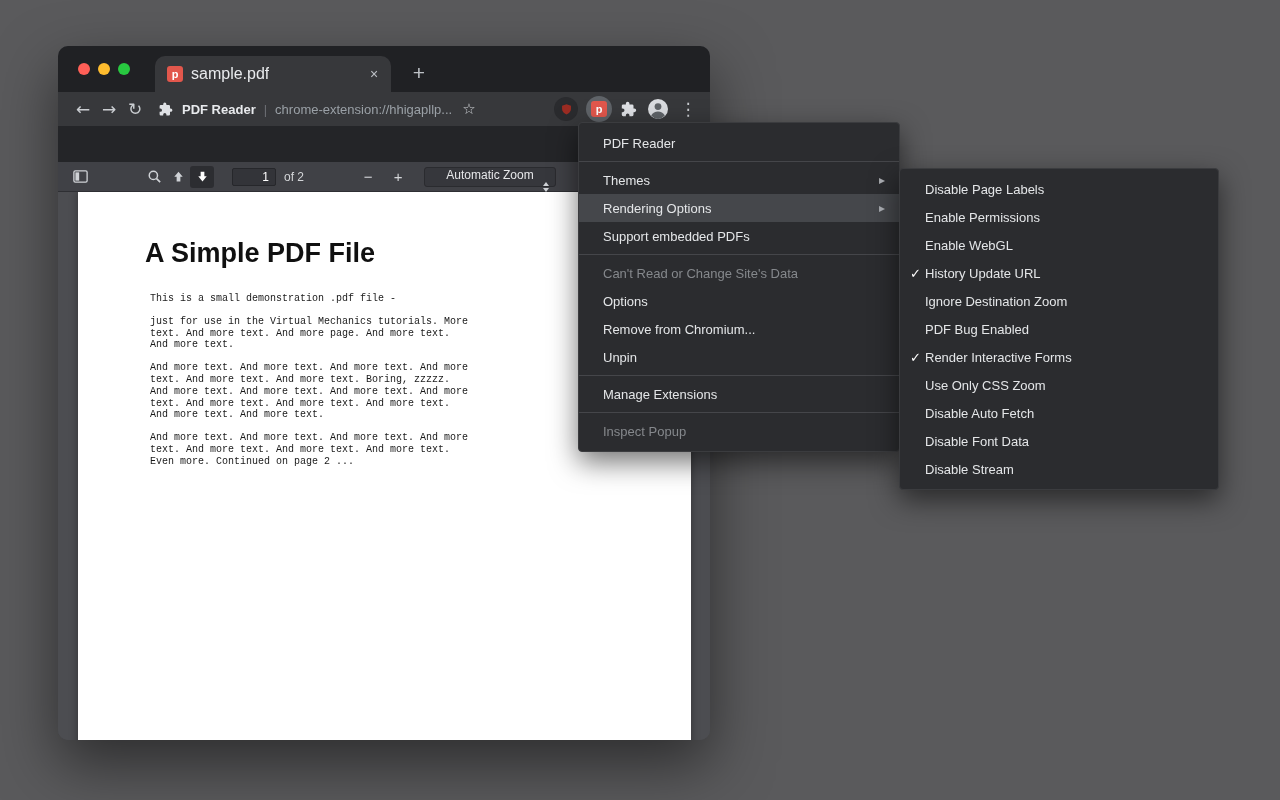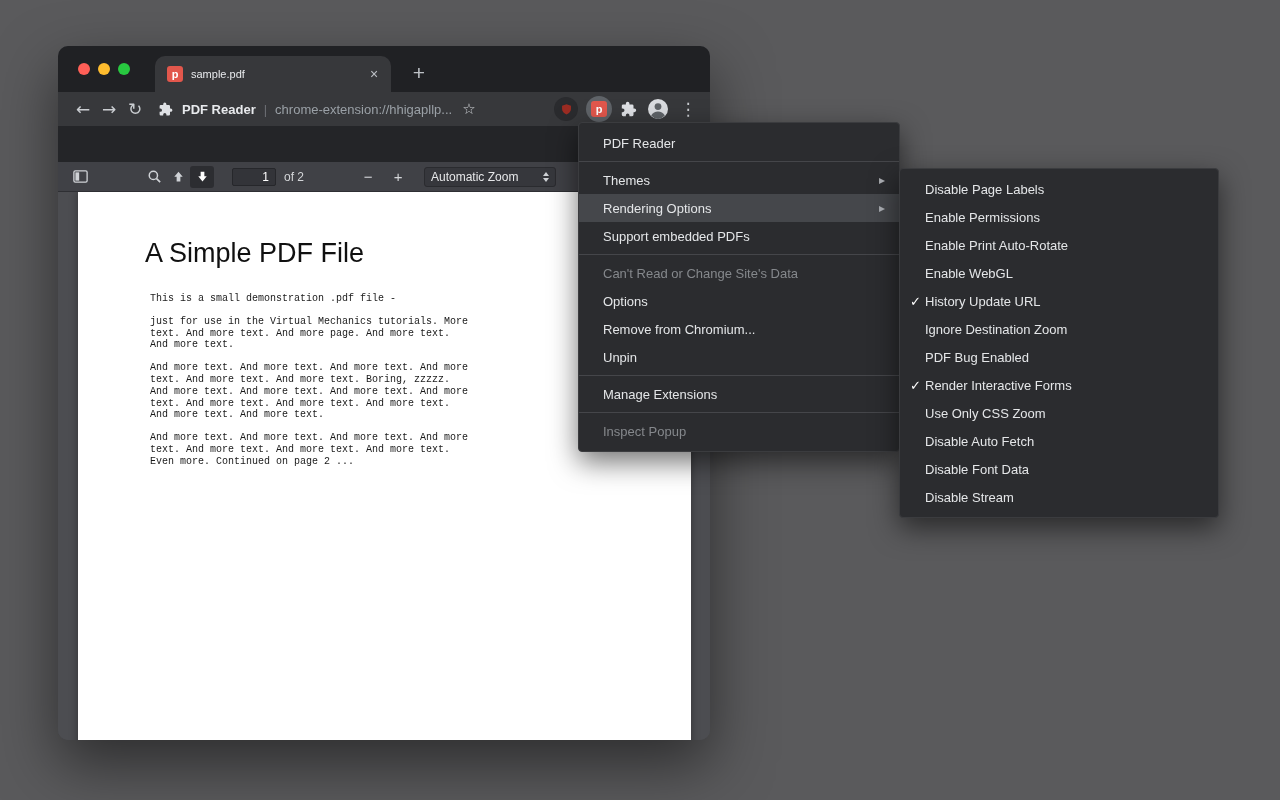--- a/index.html
+++ b/index.html
@@ -13,21 +13,21 @@
 
   .tabstrip { position:relative; height:46px; background:#202124; flex-shrink:0; }
   .traffic { position:absolute; left:20px; top:17px; display:flex; gap:8px; }
   .traffic span { width:12px; height:12px; border-radius:50%; display:block; }
   .tl-red { background:#ff5f57; } .tl-yellow { background:#febc2e; } .tl-green { background:#28c840; }
 
   .tab { position:absolute; left:97px; bottom:0; width:236px; height:36px; background:#37383b;
          border-radius:10px 10px 0 0; display:flex; align-items:center; padding:0 8px 0 12px; }
   .pdf-badge { width:16px; height:16px; border-radius:3px; background:#e2574c; color:#fff;
                font-size:11px; font-weight:bold; display:flex; align-items:center; justify-content:center; flex-shrink:0; }
-  .tab-title { margin-left:8px; font-size:11px; color:#e8eaed; white-space:nowrap; overflow:hidden; }
+  .tab-title { margin-left:8px; font-size:16px; color:#e8eaed; white-space:nowrap; overflow:hidden; }
   .tab-close { margin-left:auto; width:18px; height:18px; border-radius:50%; color:#bdc1c6;
                font-size:14px; display:flex; align-items:center; justify-content:center; }
   .new-tab { position:absolute; left:348px; bottom:6px; width:26px; height:26px; color:#bdc1c6;
              font-size:21px; display:flex; align-items:center; justify-content:center; }
 
   .toolbar { height:34px; background:#37383b; display:flex; align-items:center; padding:0 12px; flex-shrink:0; }
   .nav-btn { width:26px; height:26px; display:flex; align-items:center; justify-content:center;
              color:#c9ccd0; font-size:17px; font-family:"DejaVu Sans", sans-serif; }
   .addr { display:flex; align-items:center; margin-left:10px; gap:8px; min-width:0; }
   .addr-name { color:#e8eaed; font-size:13px; font-weight:bold; white-space:nowrap; }
@@ -48,29 +48,29 @@
                  display:flex; align-items:center; padding:0 10px; flex-shrink:0; }
   .pt-btn { width:24px; height:22px; border-radius:3px; display:flex; align-items:center; justify-content:center; }
   .pt-pressed { background:#2c2d31; }
   .find-btn { margin-left:50px; }
   .page-input { width:44px; height:18px; margin-left:18px; background:#333439; border:1px solid #26272b;
                 border-radius:2px; color:#fff; font-size:12px; text-align:right; padding:0 6px; outline:none; }
   .of-label { color:#d4d6d9; font-size:12px; margin-left:8px; white-space:nowrap; }
   .minus-btn { margin-left:52px; color:#d4d6d9; font-size:15px; }
   .plus-btn { margin-left:6px; color:#d4d6d9; font-size:15px; }
   .zoom-select { margin-left:14px; width:132px; height:20px; background:#36373c; border:1px solid #282ängt93c; border-radius:3px; }
-  .zoom-select { border:1px solid #2a2b2f; display:flex; align-items:center; padding:0 6px; color:#e6e7e9; font-size:12px; }
+  .zoom-select { border:1px solid #2a2b2f; display:flex; align-items:center; padding:0 6px; color:#e6e7e9; font-size:12px;flex-direction:column; }
   .zoom-arrows { margin-left:auto; display:flex; flex-direction:column; gap:2px; }
   .tri-up { width:0; height:0; border-left:3.5px solid transparent; border-right:3.5px solid transparent; border-bottom:4px solid #cfd2d6; }
   .tri-down { width:0; height:0; border-left:3.5px solid transparent; border-right:3.5px solid transparent; border-top:4px solid #cfd2d6; }
 
   .pdf-content { flex:1; position:relative; background:#4c4d51; overflow:hidden; }
   .page { position:absolute; left:20px; top:0; width:613px; height:780px; background:#ffffff;
           box-shadow:0 0 8px rgba(0,0,0,.35); }
-  .page h1 { margin:46px 0 0 67px; font-size:27px; font-weight:normal; color:#101010; }
+  .page h1 { margin:46px 0 0 67px; font-size:27px; font-weight:bold; color:#101010; }
   .page .bodytext { margin:24px 0 0 72px; width:322px; font-size:10px; line-height:11.8px; color:#1a1a1a; }
   .page .bodytext p { margin-bottom:11px;font-family:Liberation Mono, monospace; }
 
   
   .menu { position:absolute; background:#2b2c2f; border:1px solid #3b3c3f; border-radius:4px;
           padding:6px 0; box-shadow:0 10px 28px rgba(0,0,0,.55); font-size:13px; color:#e4e6e8; z-index:10; }
   .main-menu { left:578px; top:122px; width:322px; }
   .sub-menu  { left:899px; top:168px; width:320px; }
   .menu-item { height:28px; display:flex; align-items:center; padding:0 14px 0 24px; white-space:nowrap; }
   .menu-item.disabled { color:#85888c; }
@@ -238,24 +238,20 @@
     <div class="menu-item">
       <span class="check"></span>
       <span>Disable Page Labels</span>
     </div>
     <div class="menu-item">
       <span class="check"></span>
       <span>Enable Permissions</span>
     </div>
     <div class="menu-item">
       <span class="check"></span>
-      <span>Enable Print Auto-Rotate</span>
-    </div>
-    <div class="menu-item">
-      <span class="check"></span>
       <span>Enable WebGL</span>
     </div>
     <div class="menu-item">
       <span class="check">✓</span>
       <span>History Update URL</span>
     </div>
     <div class="menu-item">
       <span class="check"></span>
       <span>Ignore Destination Zoom</span>
     </div>

